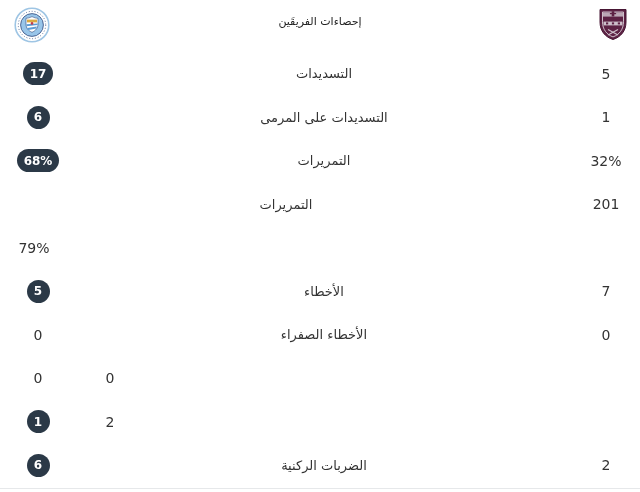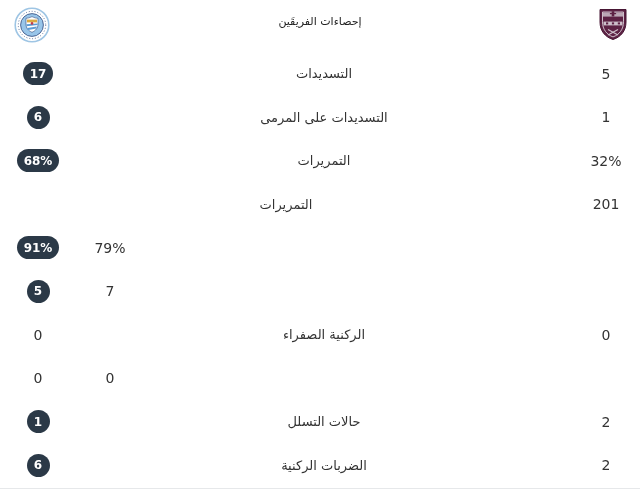--- a/index.html
+++ b/index.html
@@ -175,65 +175,62 @@
   <div class="row">
     <div class="cell cell-label">
       <span class="label" dir="rtl">التمريرات</span>
     </div>
     <div class="cell cell-right">
       <span class="value">201</span>
     </div>
   </div>
 
   <div class="row">
-    <div class="cell cell-left">
-      <span class="value pill">91%</span>
-    </div>
     <div class="cell cell-right">
       <span class="value">79%</span>
     </div>
   </div>
 
   <div class="row">
     <div class="cell cell-left">
       <span class="value pill">5</span>
     </div>
+    <div class="cell cell-label">
+      <span class="label" dir="rtl">الأخطاء</span>
+    </div>
     <div class="cell cell-right">
       <span class="value">7</span>
     </div>
   </div>
 
   <div class="row">
     <div class="cell cell-left">
       <span class="value">0</span>
     </div>
     <div class="cell cell-label">
-      <span class="label" dir="rtl">الركنية الصفراء</span>
+      <span class="label" dir="rtl">الأخطاء الصفراء</span>
     </div>
     <div class="cell cell-right">
       <span class="value">0</span>
     </div>
   </div>
 
   <div class="row">
     <div class="cell cell-left">
       <span class="value">0</span>
     </div>
     <div class="cell cell-right">
       <span class="value">0</span>
     </div>
   </div>
 
   <div class="row">
     <div class="cell cell-left">
       <span class="value pill">1</span>
     </div>
-    <div class="cell cell-label">
-      <span class="label" dir="rtl">حالات التسلل</span>
-    </div>
     <div class="cell cell-right">
       <span class="value">2</span>
     </div>
   </div>
 
   <div class="row">
     <div class="cell cell-left">
       <span class="value pill">6</span>
     </div>
     <div class="cell cell-label">

